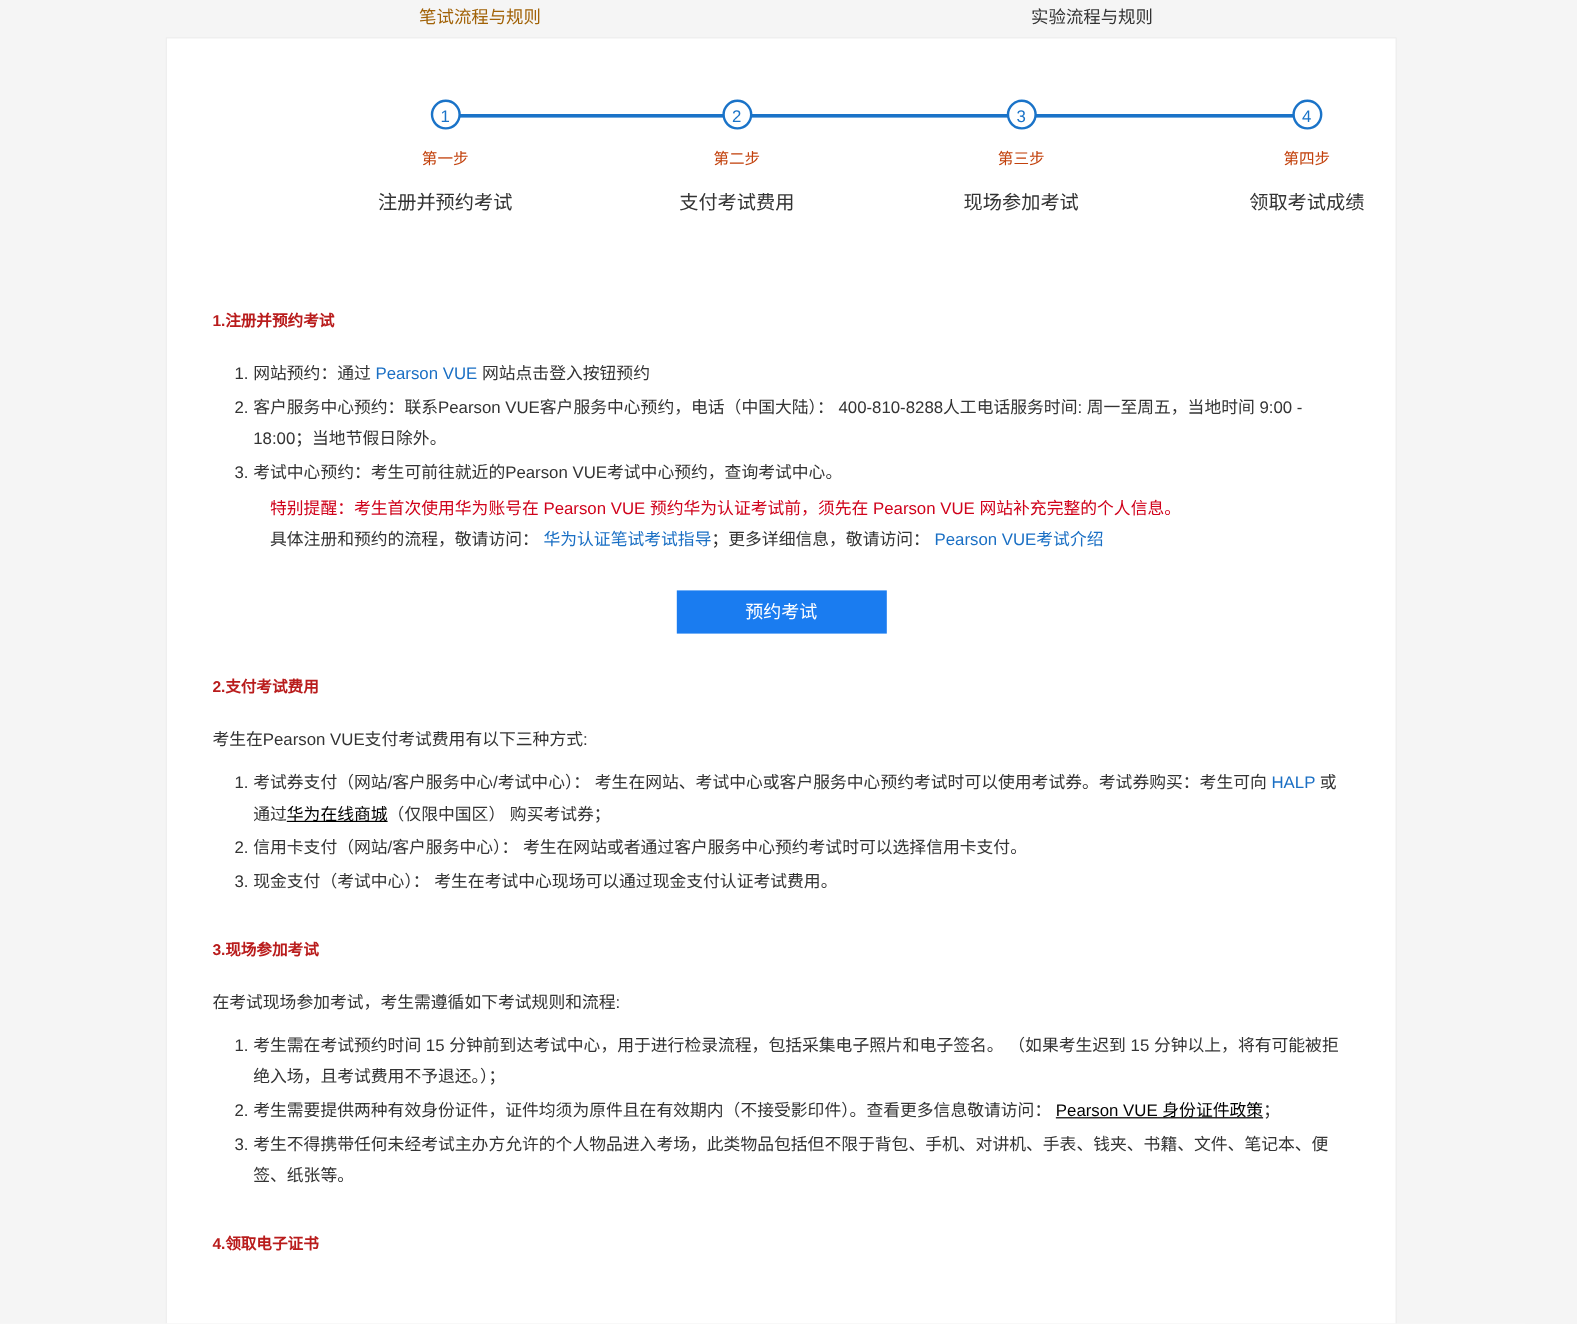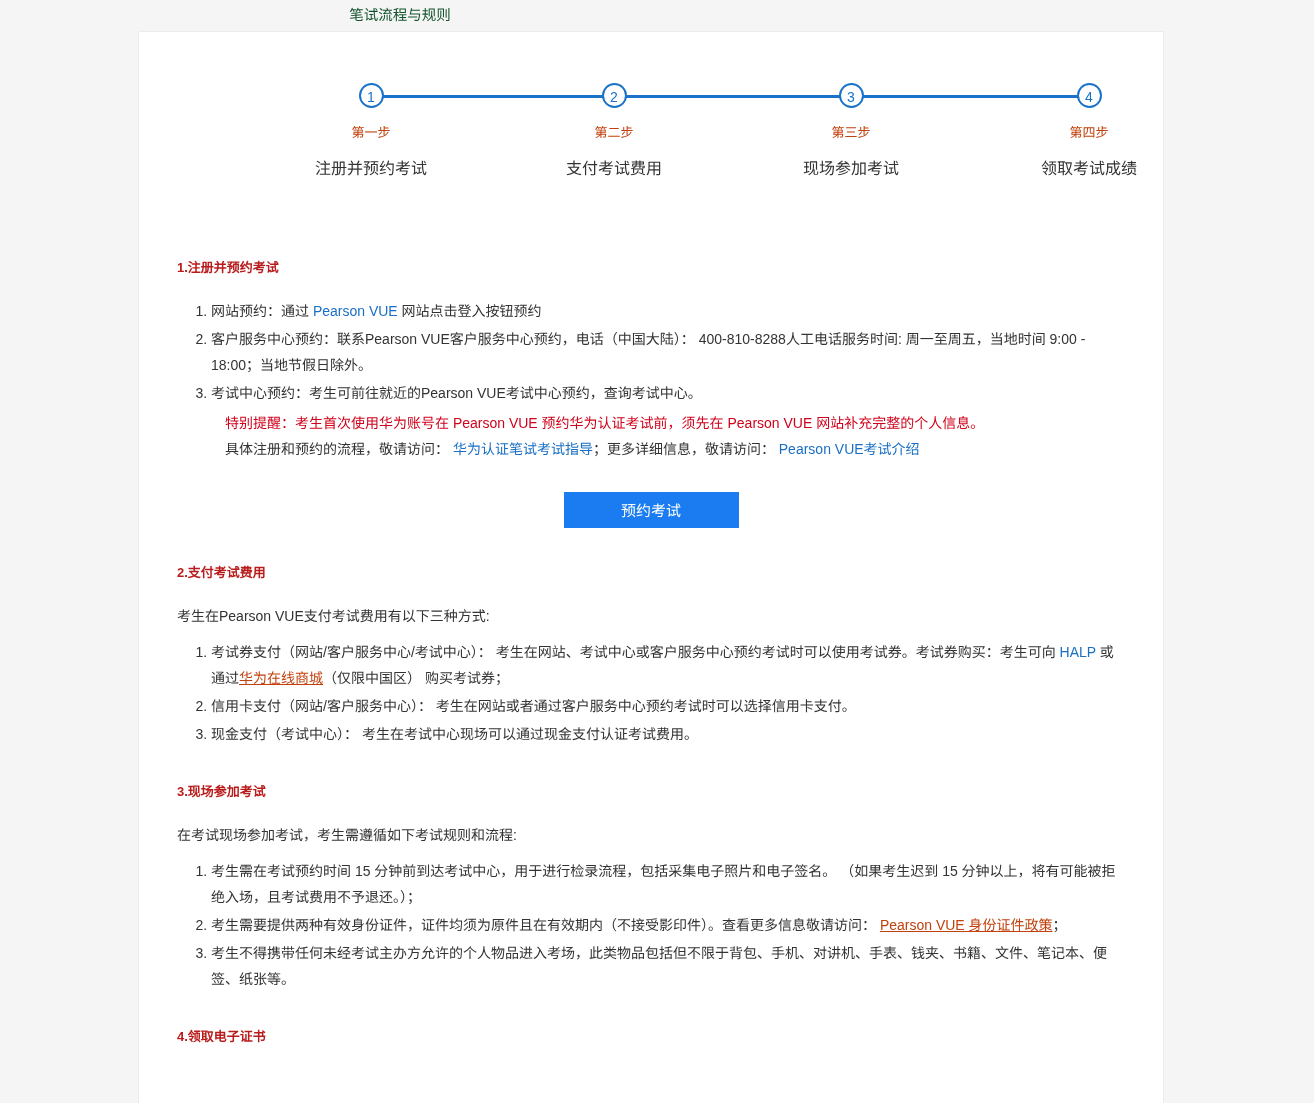--- a/index.html
+++ b/index.html
@@ -27,21 +27,21 @@
   .tab {
     position: absolute;
     top: 0;
     height: 31px;
     line-height: 31px;
     font-size: 14.5px;
     text-align: center;
     cursor: pointer;
     white-space: nowrap;
   }
-  .tab-1 { left: 295px; width: 210px; color: #14532d; }
+  .tab-1 { left: 295px; width: 210px; color: #a16207; }
   .tab-2 { left: 800px; width: 220px; color: #333333; }
 
   
   .card {
     position: absolute;
     left: 138px;
     top: 31px;
     width: 1026px;
     min-height: 1064px;
     background: #ffffff;
@@ -133,21 +133,21 @@
     line-height: 26px;
   }
   .alert {
     color: #d0021b;
   }
   a.link {
     color: #1a6fc4;
     cursor: pointer;
   }
   a.link-red {
-    color: #c2410c;
+    color: #000000;
     text-decoration: underline;
     cursor: pointer;
   }
   .btn-row {
     text-align: center;
     margin: 30px 0 10px 0;
   }
   .btn {
     display: inline-block;
     background: #1a7cf0;
@@ -164,20 +164,21 @@
     text-align: center;
   }
 </style>
 </head>
 <body>
 
 <div id="page">
 
   <div class="tabbar">
     <div class="tab tab-1">笔试流程与规则</div>
+    <div class="tab tab-2">实验流程与规则</div>
   </div>
 
   <div class="card">
 
     <div class="stepper">
       <div class="step-line"></div>
 
       <div class="step step-1">
         <div class="step-circle">1</div>
         <div class="step-sub">第一步</div>

